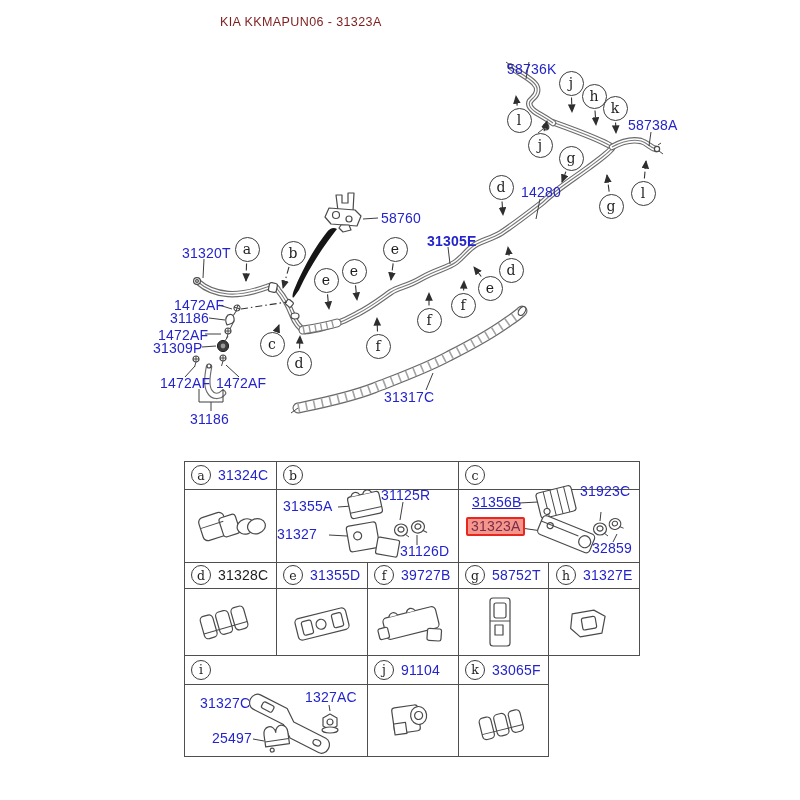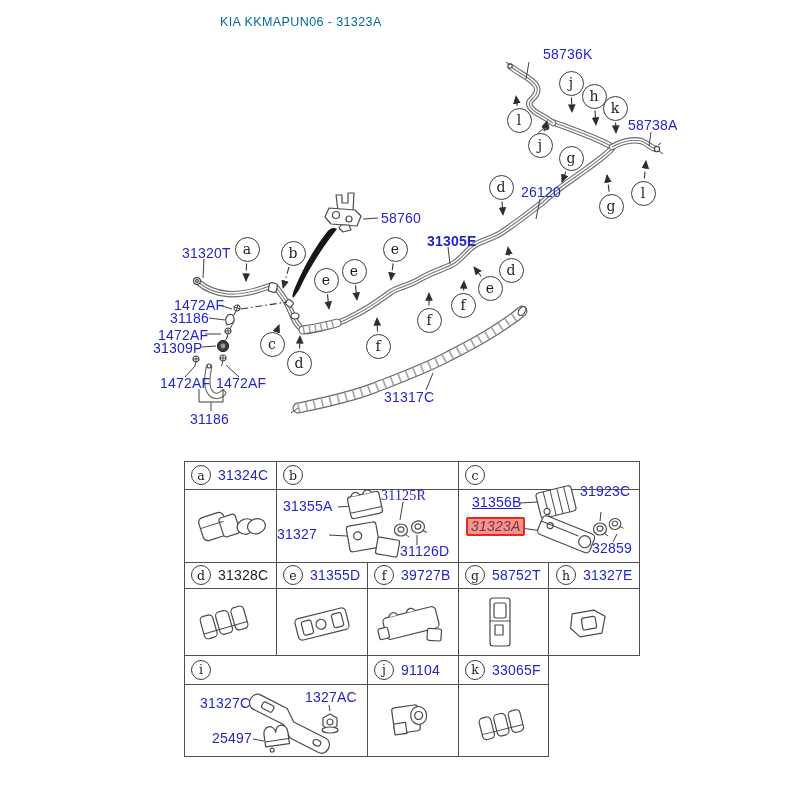--- a/index.html
+++ b/index.html
@@ -1,26 +1,26 @@
 <!DOCTYPE html>
 <html style="--link: #2424cc; --hl-bg: #f4968b; --hl-bd: #e8281e; --hl-tx: #7c2b49;"><head>
 <meta charset="utf-8">
 <style>
   :root{ --link:#2424cc; --hl-bg:#f4968b; --hl-bd:#e8281e; --hl-tx:#7c2b49; }
   html,body{margin:0;padding:0;}
   body{width:800px;height:800px;background:#fff;position:relative;overflow:hidden;
        font-family:"Liberation Sans",sans-serif;}
   .page{position:absolute;inset:0;}
-  .title{position:absolute;left:220px;top:15px;font-size:12.5px;color:#0369a1;
+  .title{position:absolute;left:220px;top:15px;font-size:12.5px;color:#7f1d1d;
          letter-spacing:.4px;white-space:nowrap;}
   svg.art{position:absolute;left:0;top:0;}
   .plabel,.clabel{position:absolute;font-size:14px;color:var(--link);
          letter-spacing:.2px;white-space:nowrap;line-height:15px;}
   .clabel.hl{background:var(--hl-bg);border:2px solid var(--hl-bd);color:var(--hl-tx);
-         padding:0 3px;line-height:15px;border-radius:2px;font-style:italic;}
+         padding:0 3px;line-height:15px;border-radius:2px;}
   .callout{position:absolute;width:25px;height:25px;box-sizing:border-box;
          border:1.4px solid #3c3c3c;border-radius:50%;background:#fff;
          display:flex;align-items:center;justify-content:center;
          font-family:"DejaVu Serif",serif;font-size:14px;color:#1e1e1e;}
   .thead{position:absolute;display:flex;align-items:center;gap:7px;padding-left:6px;
          box-sizing:border-box;}
   .tcirc{width:20px;height:20px;box-sizing:border-box;border:1.2px solid #3c3c3c;
          border-radius:50%;display:flex;align-items:center;justify-content:center;
          font-family:"DejaVu Serif",serif;font-size:12.5px;color:#1e1e1e;flex:0 0 auto;}
   .tcode{font-size:14px;color:var(--link);letter-spacing:.2px;white-space:nowrap;}
@@ -289,36 +289,36 @@
 
     <g transform="translate(504,723) rotate(-14)">
       <rect x="-24" y="-10" width="12" height="22" rx="4" class="pt"></rect>
       <rect x="-9" y="-10" width="12" height="22" rx="4" class="pt"></rect>
       <rect x="6" y="-10" width="12" height="22" rx="4" class="pt"></rect>
       <path d="M-24,6 h42" class="ptt"></path>
     </g>
   </svg>
 
   <div id="labels-layer">
-      <div class="plabel" style="left: 507px; top: 47px; margin-left: 36px;">58736K</div>
+      <div class="plabel" style="left: 507px; top: 62px;">58736K</div>
       <div class="plabel" style="left: 628px; top: 118px;">58738A</div>
-      <div class="plabel" style="left: 521px; top: 185px;">26120</div>
+      <div class="plabel" style="left: 521px; top: 185px;">14280</div>
       <div class="plabel" style="left: 427px; top: 234px; font-weight: bold;">31305E</div>
       <div class="plabel" style="left: 381px; top: 211px;">58760</div>
       <div class="plabel" style="left: 182px; top: 246px;">31320T</div>
       <div class="plabel" style="left: 174px; top: 298px;">1472AF</div>
       <div class="plabel" style="left: 170px; top: 311px;">31186</div>
       <div class="plabel" style="left: 158px; top: 328px;">1472AF</div>
       <div class="plabel" style="left: 153px; top: 341px;">31309P</div>
       <div class="plabel" style="left: 160px; top: 376px;">1472AF</div>
       <div class="plabel" style="left: 216px; top: 376px;">1472AF</div>
       <div class="plabel" style="left: 190px; top: 412px;">31186</div>
       <div class="plabel" style="left: 384px; top: 390px;">31317C</div>
       <div class="clabel" style="left: 283px; top: 499px;">31355A</div>
-      <div class="clabel" style="left: 381px; top: 488px; font-family: Liberation Serif, serif;">31125R</div>
+      <div class="clabel" style="left: 381px; top: 488px;">31125R</div>
       <div class="clabel" style="left: 277px; top: 527px;">31327</div>
       <div class="clabel" style="left: 400px; top: 544px;">31126D</div>
       <div class="clabel" style="left: 472px; top: 495px; text-decoration: underline;">31356B</div>
       <div class="clabel" style="left: 580px; top: 484px;">31923C</div>
       <div class="clabel hl" style="left: 466px; top: 517px;">31323A</div>
       <div class="clabel" style="left: 592px; top: 541px;">32859</div>
       <div class="clabel" style="left: 200px; top: 696px;">31327C</div>
       <div class="clabel" style="left: 305px; top: 690px;">1327AC</div>
       <div class="clabel" style="left: 212px; top: 731px;">25497</div>
     </div>

